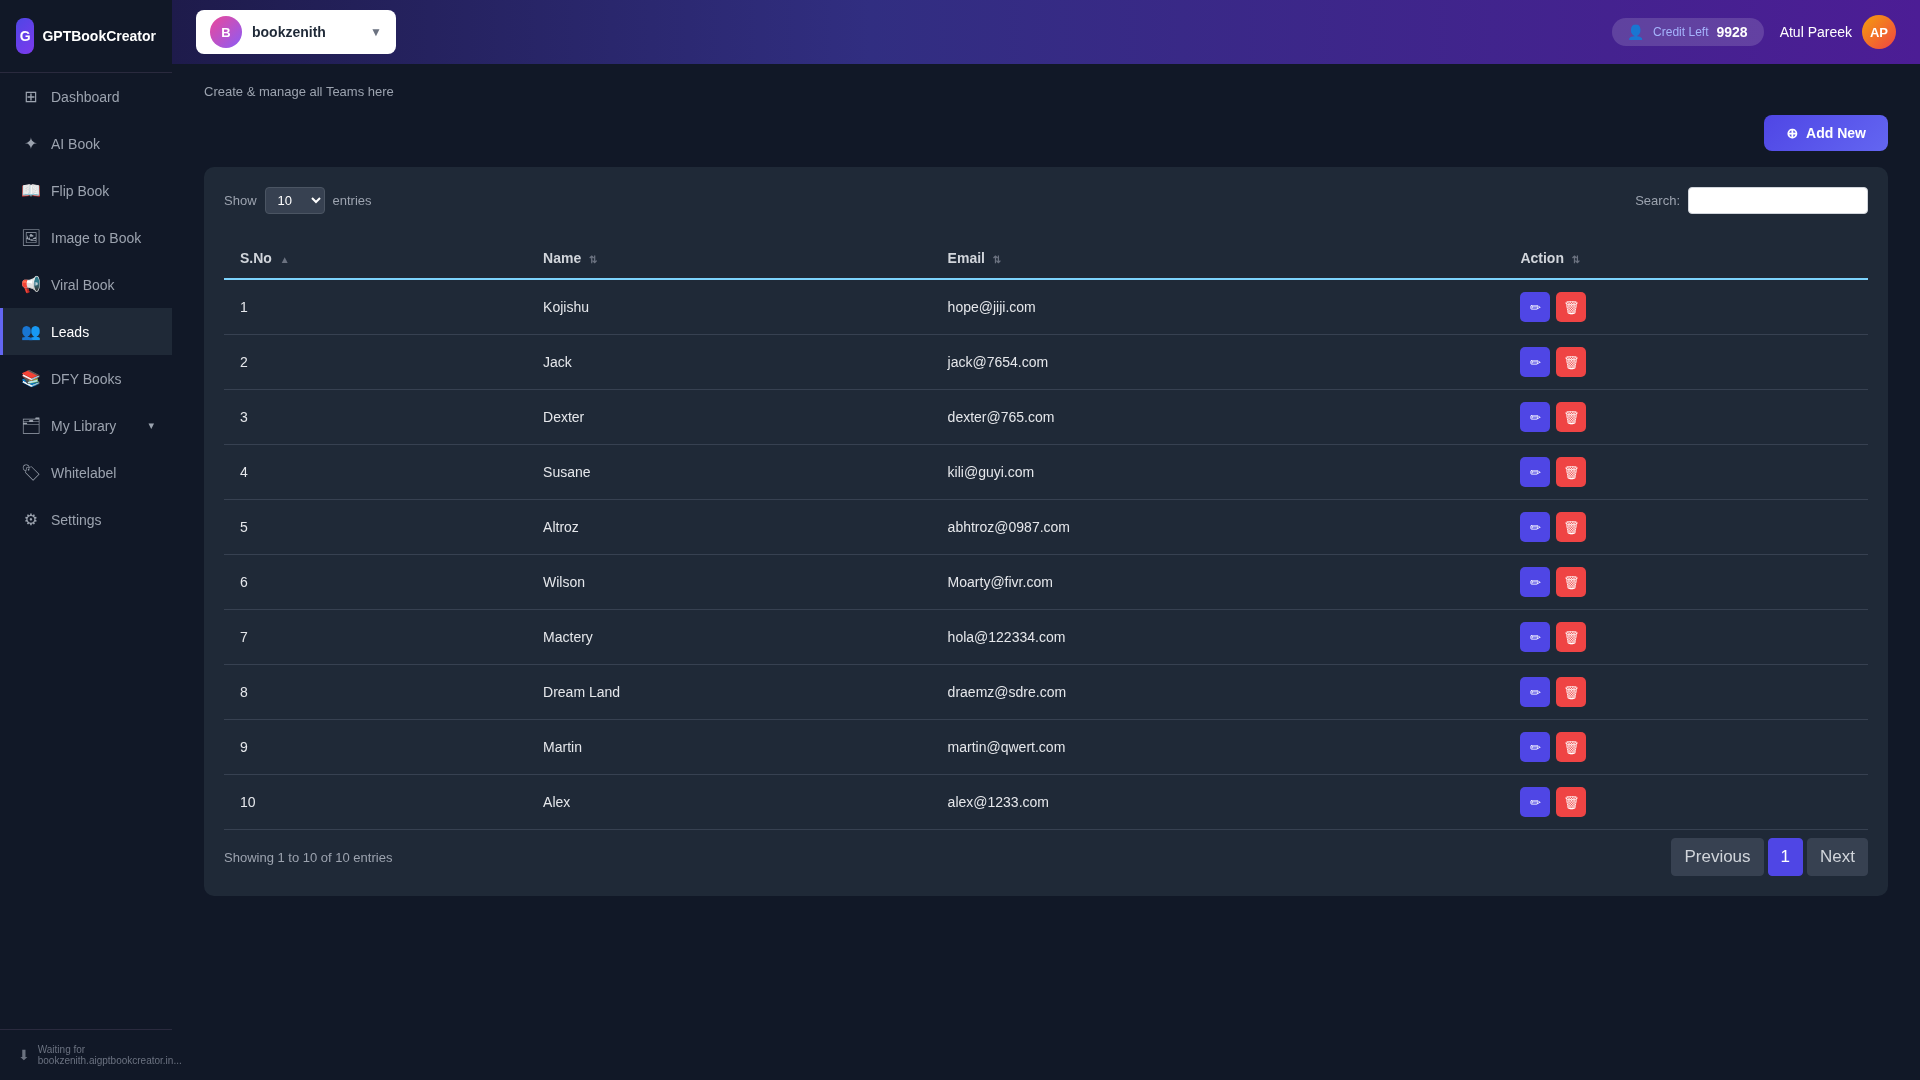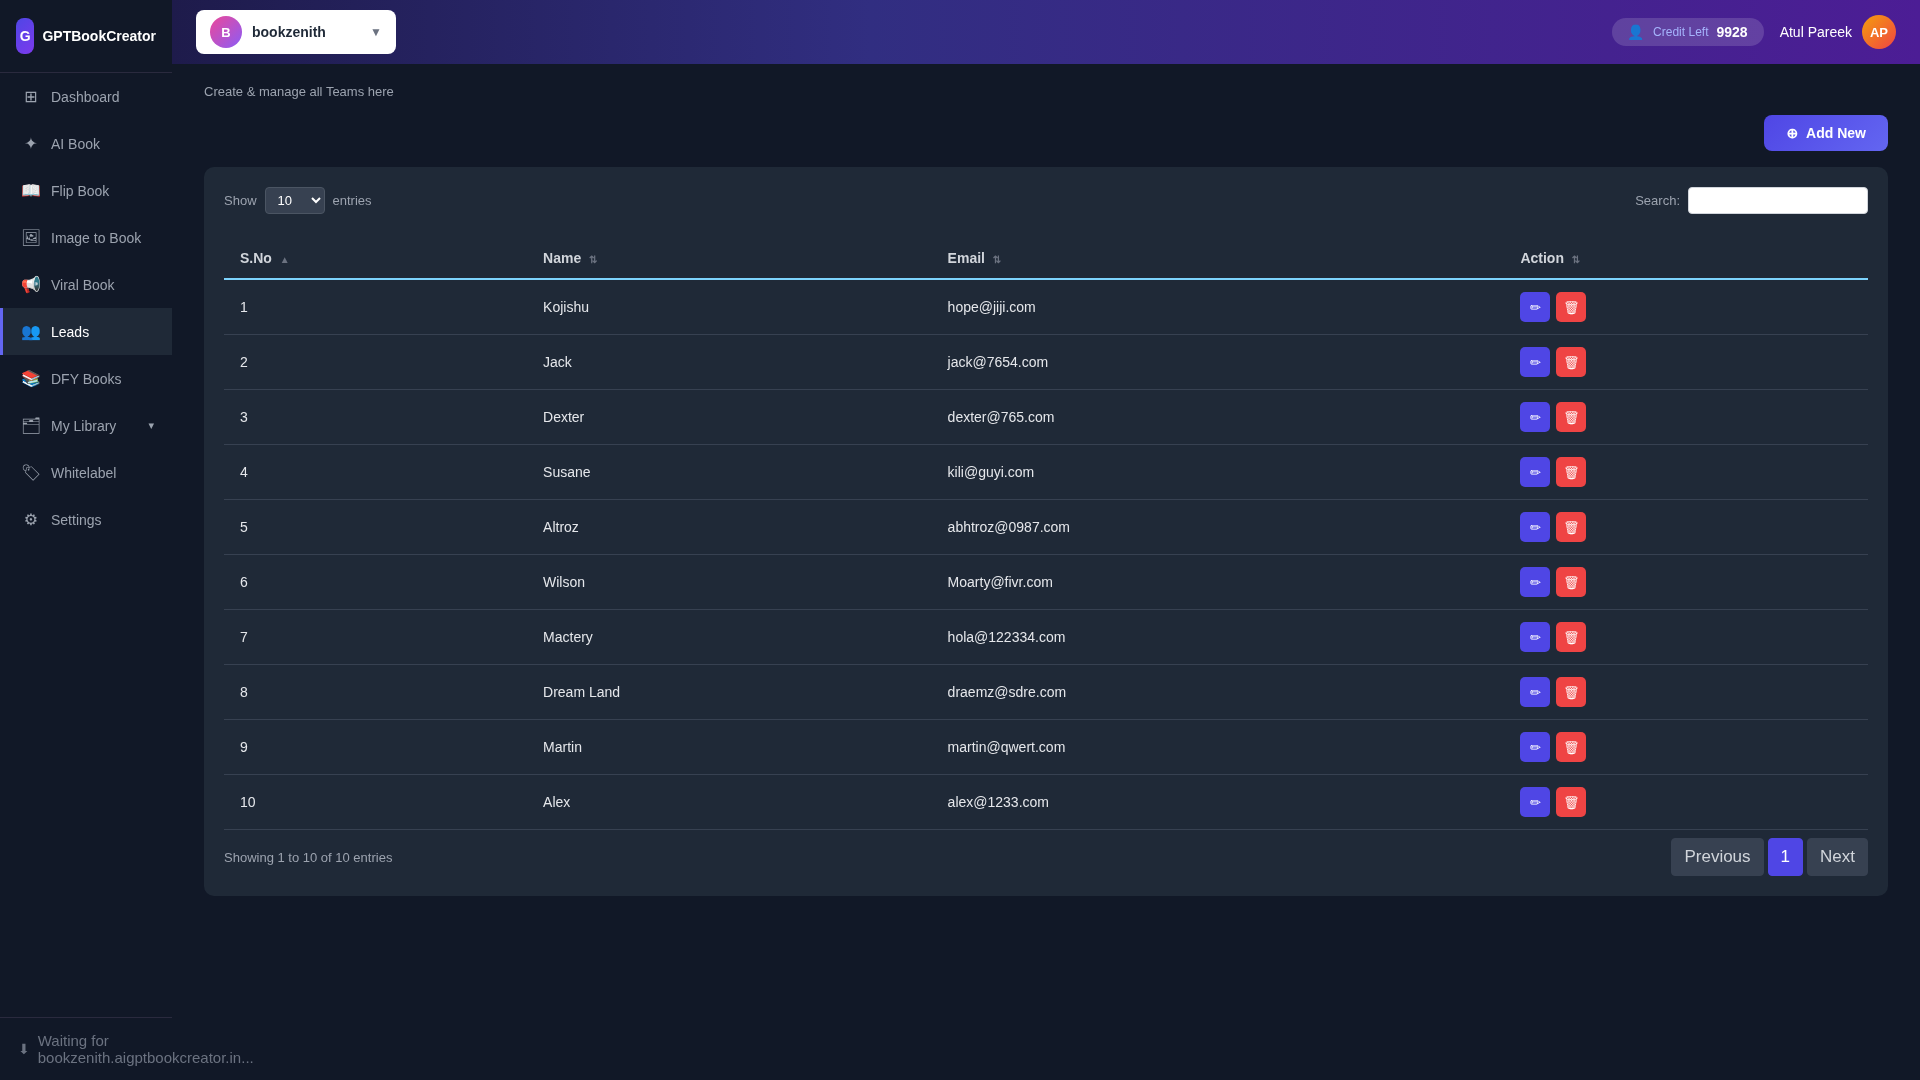--- a/index.html
+++ b/index.html
@@ -348,21 +348,21 @@
     </div>
       <div class="nav-item">
       <span class="nav-icon">⚙</span>
       <span class="nav-label">Settings</span>
 
     </div>
     </nav>
 
   <div class="sidebar-footer">
     <span style="font-size:14px;">⬇</span>
-    <span style="font-size:15px; color:#6b7280;">Waiting for bookzenith.aigptbookcreator.in...</span>
+    <span style="font-size:10px; color:#6b7280;">Waiting for bookzenith.aigptbookcreator.in...</span>
   </div>
 </div>
 
 <div id="main">
 
   <div id="topbar">
     <div id="team-selector">
       <div class="team-avatar">B</div>
       <span class="team-name">bookzenith</span>
       <span class="team-chevron">▼</span>

